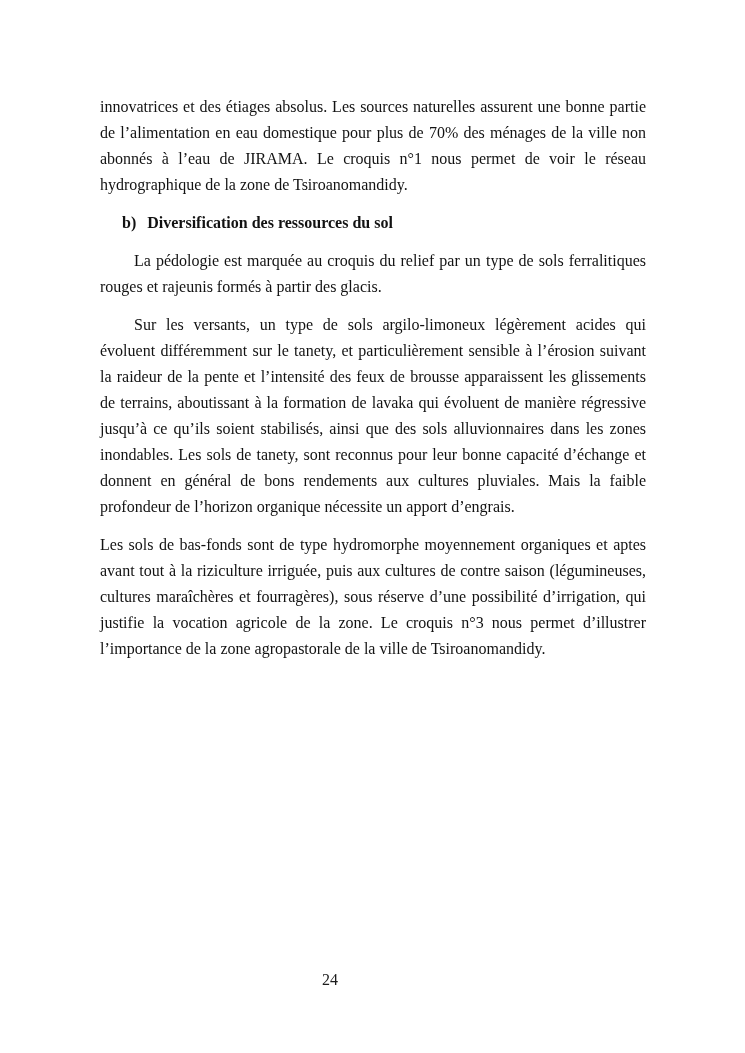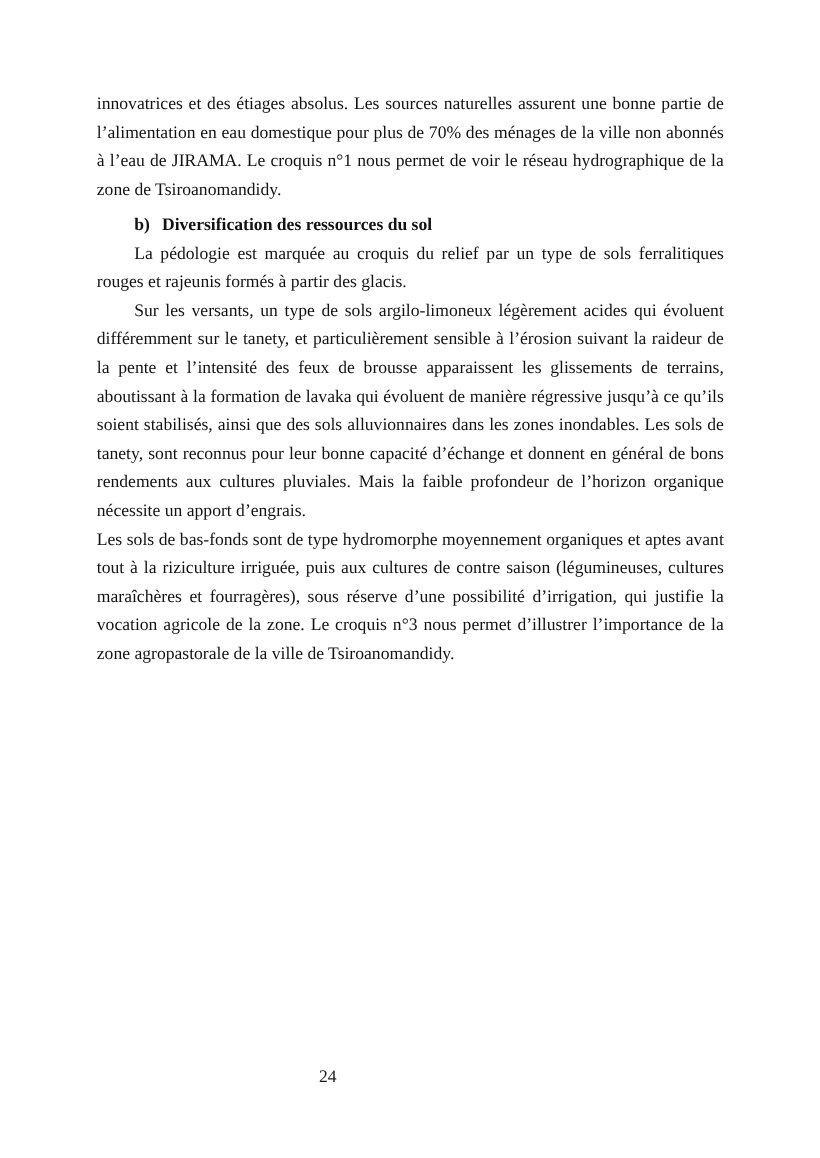--- a/index.html
+++ b/index.html
@@ -18,21 +18,21 @@
   }
   .text-block {
     position: absolute;
     left: 88px;
     top: 82px;
     width: 570px;
     font-size: 16px;
     line-height: 26px;
   }
   .text-block p {
-    margin: 0;
+    margin: 12px;
     text-align: justify;
     text-align-last: left;
   }
   p.indent {
     text-indent: 34px;
   }
   .heading {
     margin: 6px 0 0 34px;
     font-size: 16px;
     line-height: 26px;
@@ -44,20 +44,21 @@
   }
   .page-number {
     position: absolute;
     top: 970px;
     left: 0;
     width: 596px;
     text-align: center;
     font-size: 16px;
     line-height: 20px;
     color: #1c1c1c;
+    padding-left: 32px;
   }
 </style>
 </head>
 <body>
 
 <div class="page">
   <div class="text-block">
     <p>innovatrices et des étiages absolus. Les sources naturelles assurent une bonne partie de l’alimentation en eau domestique pour plus de 70% des ménages de la ville non abonnés à l’eau de JIRAMA. Le croquis n°1 nous permet de voir le réseau hydrographique de la zone de Tsiroanomandidy.</p>
     <div class="heading">
       <span class="marker">b)</span>

